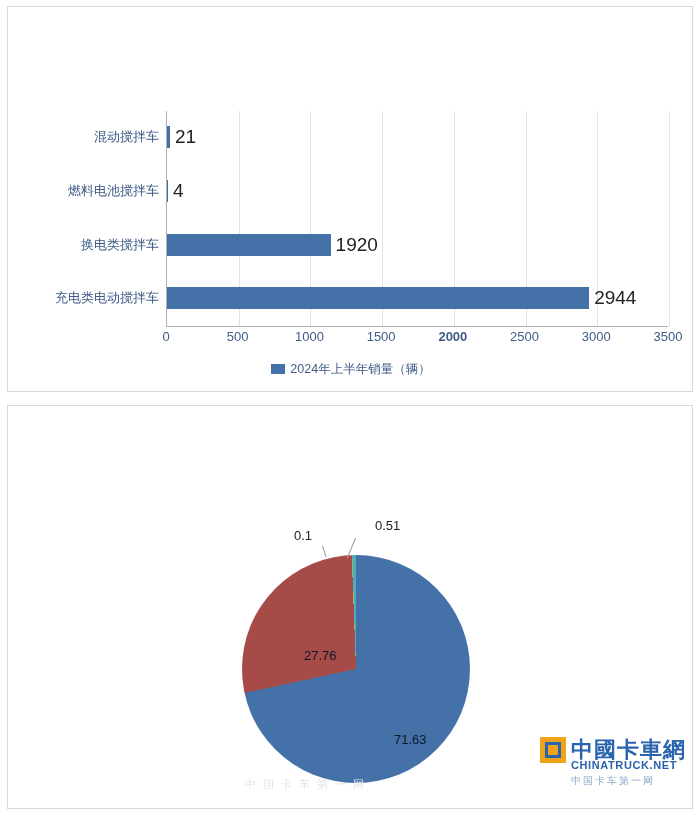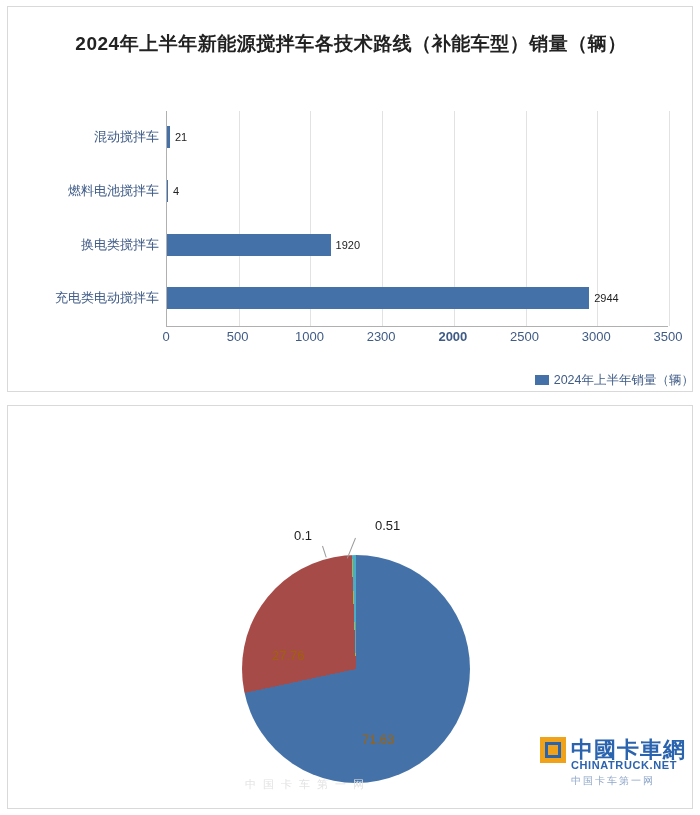--- a/index.html
+++ b/index.html
@@ -78,21 +78,21 @@
     left: 0;
     top: 15px;
     height: 22px;
     background: #4472a8;
   }
   .bar-value {
     position: absolute;
     top: 15px;
     height: 22px;
     line-height: 22px;
-    font-size: 11px;
+    font-size: 19px;
     color: #222222;
     white-space: nowrap;
     padding-left: 5px;
   }
   .cat-label {
     position: absolute;
     right: 100%;
     top: 15px;
     height: 22px;
     line-height: 22px;
@@ -105,23 +105,23 @@
     position: absolute;
     top: 322px;
     font-size: 13px;
     color: #3f5b86;
     transform: translateX(-50%);
     white-space: nowrap;
   }
   #bar-legend {
     position: absolute;
     left: 0;
-    top: 365px;
+    top: 354px;
     width: 686px;
-    text-align: right;
+    text-align: center;
     font-size: 12.5px;
     color: #3f5b86;
   }
   #bar-legend .swatch {
     display: inline-block;
     width: 14px;
     height: 10px;
     background: #4472a8;
     margin-right: 5px;
     vertical-align: -1px;
@@ -172,22 +172,23 @@
     height: 228px;
   }
   #pie-circle {
     position: absolute;
     inset: 0;
     border-radius: 50%;
   }
   .pie-slice-label {
     position: absolute;
     font-size: 13px;
-    color: #a16207;
-    white-space: nowrap;
+    color: #0f172a;
+    white-space: nowrap;
+    margin-left: 32px;
   }
   .pie-out-label {
     position: absolute;
     font-size: 13px;
     color: #222222;
     white-space: nowrap;
   }
   .leader {
     position: absolute;
     background: #9a9a9a;
@@ -258,21 +259,20 @@
     white-space: nowrap;
   }
 </style>
 </head>
 <body>
 
 <div id="page">
 
   <div class="panel" id="bar-panel">
 
-    <div class="chart-title" id="bar-title">2024年上半年新能源搅拌车各技术路线（补能车型）销量（辆）</div>
 
     <div id="bar-plot">
 
       <div class="gridline" style="left:71.71px;"></div>
       <div class="gridline" style="left:143.43px;"></div>
       <div class="gridline" style="left:215.14px;"></div>
       <div class="gridline" style="left:286.86px;"></div>
       <div class="gridline" style="left:358.57px;"></div>
       <div class="gridline" style="left:430.29px;"></div>
       <div class="gridline" style="left:501.5px;"></div>
@@ -300,21 +300,21 @@
         <div class="bar" style="width:422.16px;"></div>
         <span class="bar-value" style="left:422.16px;">2944</span>
       </div>
     </div>
 
     <div class="axis-bottom"></div>
 
     <div class="xtick" style="left:158px;">0</div>
     <div class="xtick" style="left:229.71px;">500</div>
     <div class="xtick" style="left:301.43px;">1000</div>
-    <div class="xtick" style="left:373.14px;">2300</div>
+    <div class="xtick" style="left:373.14px;">1500</div>
     <div class="xtick" style="left:444.86px;font-weight:bold;">2000</div>
     <div class="xtick" style="left:516.57px;">2500</div>
     <div class="xtick" style="left:588.29px;">3000</div>
     <div class="xtick" style="left:660px;">3500</div>
 
     <div id="bar-legend">
       <span class="swatch"></span><span>2024年上半年销量（辆）</span>
     </div>
   </div>
 

